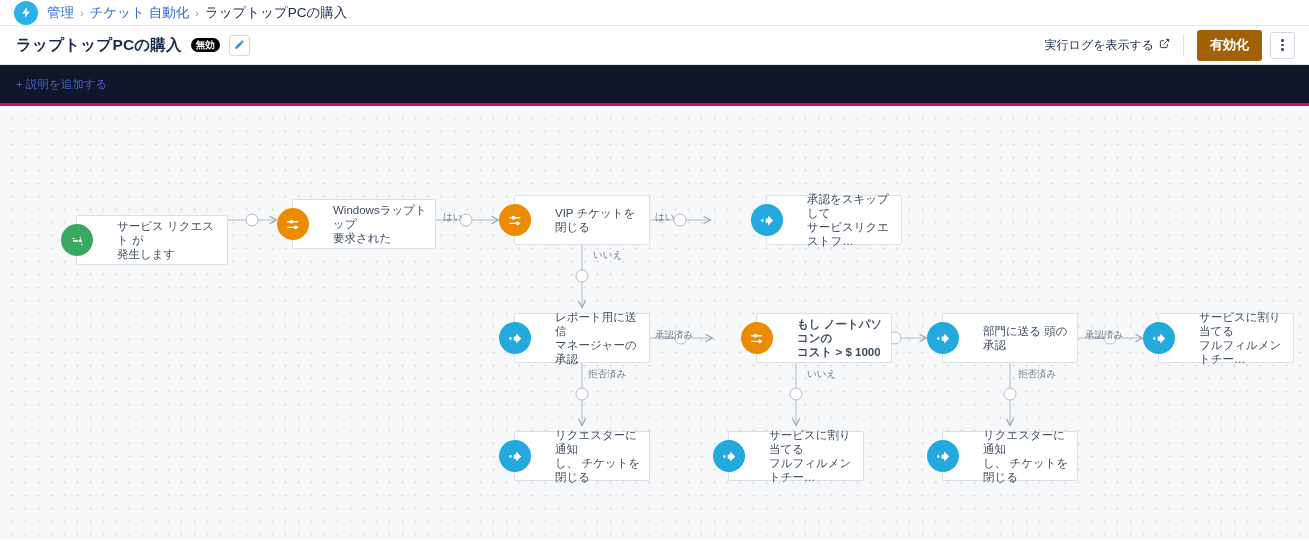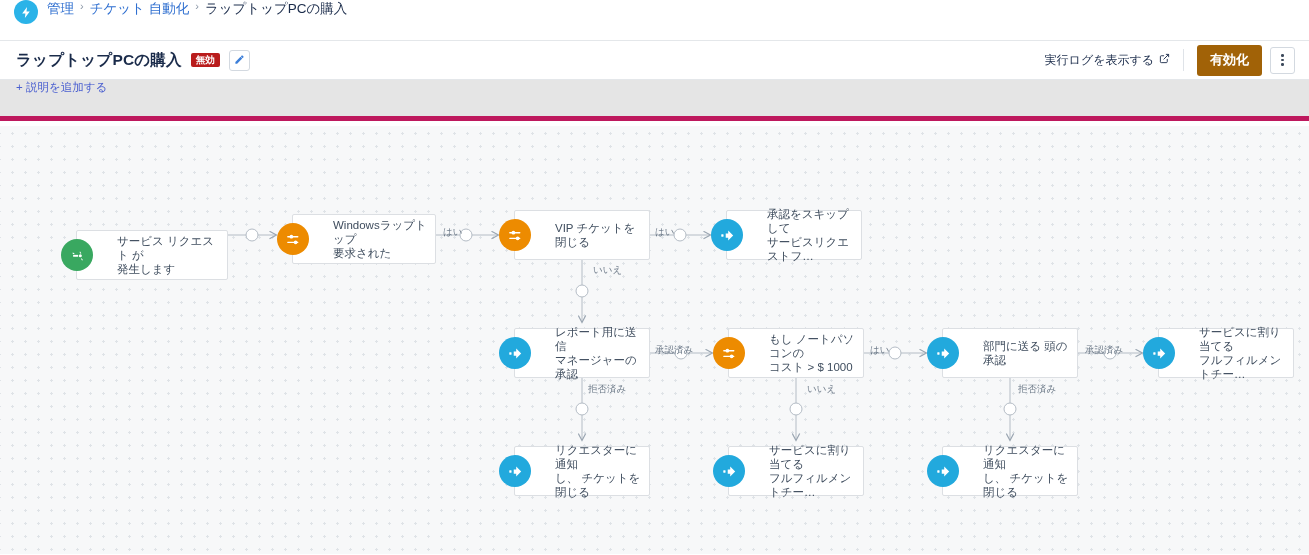--- a/index.html
+++ b/index.html
@@ -5,23 +5,23 @@
   * { box-sizing: border-box; margin: 0; padding: 0; }
   html, body {
     width: 1309px; height: 555px;
     font-family: "Liberation Sans", "DejaVu Sans", sans-serif;
     background: #ffffff;
     overflow: hidden;
   }
 
   
   .breadcrumb-bar {
-    height: 41px;
+    height: 26px;
     display: flex;
-    align-items: flex-start;
+    align-items: center;
     padding: 0 0 0 14px;
     border-bottom: 1px solid #e4e7ea;
     background: #fff;
   }
   .bolt-badge {
     width: 24px; height: 24px; border-radius: 50%;
     background: #2bb3e8;
     display: flex; align-items: center; justify-content: center;
     margin-right: 9px; flex: 0 0 auto;
   }
@@ -49,25 +49,25 @@
     background: #fff;
   }
   .page-title {
     font-size: 15.5px;
     font-weight: bold;
     color: #1a2b4a;
     letter-spacing: .2px;
   }
   .status-badge {
     margin-left: 9px;
-    background: #b91c1c;
+    background: #000000;
     color: #fff;
     font-size: 9.5px;
     font-weight: bold;
-    border-radius: 2px;
+    border-radius: 7px;
     padding: 2px 5px 3px;
     line-height: 1;
   }
   .icon-btn {
     margin-left: 9px;
     width: 21px; height: 21px;
     border: 1px solid #d3d9e0;
     border-radius: 3px;
     background: #fff;
     display: flex; align-items: center; justify-content: center;
@@ -111,24 +111,24 @@
     align-items: center; justify-content: center;
     gap: 2px;
     cursor: pointer;
   }
   .kebab-btn i { width: 2.5px; height: 2.5px; border-radius: 50%; background: #3d4a5c; display: block; }
 
   
   .desc-row {
     height: 41px;
     display: flex;
-    align-items: flex-start;
+    align-items: center;
     padding: 0 16px;
-    border-bottom: 5px solid #be185d;
-    background: #e5e5e5;
+    border-bottom: 3px solid #be185d;
+    background: #0f172a;
   }
   .add-desc {
     font-size: 11.5px;
     color: #4a5fd0;
     cursor: pointer;
   }
 
   
   .canvas {
     position: relative;
@@ -329,41 +329,41 @@
         <span class="node-icon ic-orange">
           <svg width="17" height="17" viewBox="0 0 24 24" fill="none" stroke="#fff" stroke-width="2" stroke-linecap="round">
             <path d="M4 8h14"></path>
             <path d="M4 16h14"></path>
             <circle cx="9" cy="8" r="2.6" fill="#fff" stroke="none"></circle>
             <circle cx="15" cy="16" r="2.6" fill="#fff" stroke="none"></circle>
           </svg>
         </span>
         <span class="nlabel">VIP チケットを閉じる</span>
       </div>
-      <div class="node" style="left: 726px; top: 89px; width: 136px;">
+      <div class="node" style="left: 766px; top: 89px; width: 136px;">
         <span class="node-icon ic-blue">
           <svg width="17" height="17" viewBox="0 0 24 24" fill="#fff">
             <path d="M13 5l7 7-7 7v-4H9.5v-6H13z"></path>
             <rect x="3.2" y="10.4" width="3.2" height="3.2" rx="0.6"></rect>
           </svg>
         </span>
         <span class="nlabel">承認をスキップして
 サービスリクエストフ…</span>
       </div>
       <div class="node" style="left: 514px; top: 207px; width: 136px;">
         <span class="node-icon ic-blue">
           <svg width="17" height="17" viewBox="0 0 24 24" fill="#fff">
             <path d="M13 5l7 7-7 7v-4H9.5v-6H13z"></path>
             <rect x="3.2" y="10.4" width="3.2" height="3.2" rx="0.6"></rect>
           </svg>
         </span>
         <span class="nlabel">レポート用に送信
 マネージャーの承認</span>
       </div>
-      <div class="node" style="left: 728px; top: 207px; width: 136px;">
+      <div class="node" style="left: 756px; top: 207px; width: 136px; font-weight: bold;">
         <span class="node-icon ic-orange">
           <svg width="17" height="17" viewBox="0 0 24 24" fill="none" stroke="#fff" stroke-width="2" stroke-linecap="round">
             <path d="M4 8h14"></path>
             <path d="M4 16h14"></path>
             <circle cx="9" cy="8" r="2.6" fill="#fff" stroke="none"></circle>
             <circle cx="15" cy="16" r="2.6" fill="#fff" stroke="none"></circle>
           </svg>
         </span>
         <span class="nlabel">もし ノートパソコンの
 コスト &gt; $ 1000</span>

